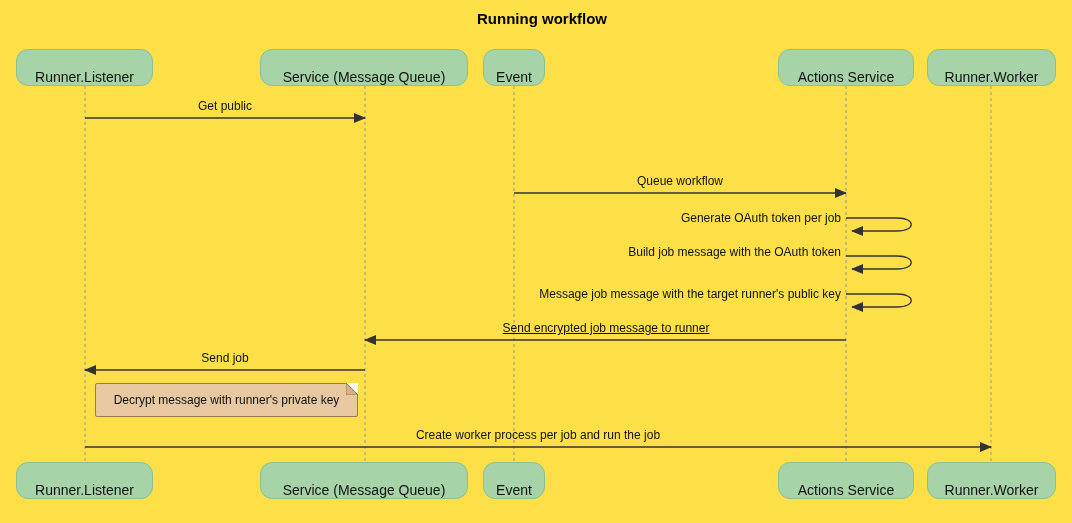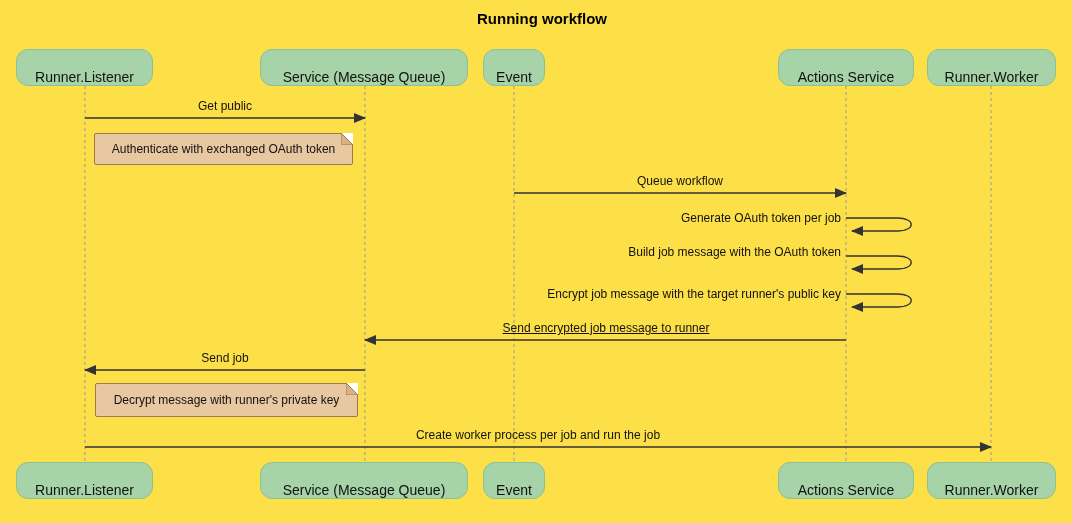--- a/index.html
+++ b/index.html
@@ -132,32 +132,25 @@
       <span>Actions Service</span>
     </div>
   <div class="participant" style="left:927px; top:462px; width:129px;">
       <span>Runner.Worker</span>
     </div>
 
   <div class="msg-label" style="left:225px; top:98px;">Get public</div>
   <div class="msg-label" style="left:680px; top:173px;">Queue workflow</div>
   <div class="loop-label" style="right:231px; top:210px;">Generate OAuth token per job</div>
   <div class="loop-label" style="right:231px; top:244px;">Build job message with the OAuth token</div>
-  <div class="loop-label" style="right:231px; top:286px;">Encrypt job message with the target runner's public key</div>
+  <div class="loop-label" style="right:231px; top:286px;">Message job message with the target runner's public key</div>
   <div class="msg-label" style="left:606px; top:320px;text-decoration:underline;">Send encrypted job message to runner</div>
   <div class="msg-label" style="left:225px; top:350px;">Send job</div>
   <div class="msg-label" style="left:538px; top:427px;">Create worker process per job and run the job</div>
 
-  <div class="note" style="left:94px; top:133px; width:259px; height:32px;">
-    <span>Authenticate with exchanged OAuth token</span>
-    <svg class="fold" width="12" height="12">
-      <path d="M0,0 L12,0 L12,12 Z" fill="#ffffff"></path>
-      <path d="M0,0 L12,12 L0,12 Z" fill="#d9b183" stroke="#9b7a4b" stroke-width="1"></path>
-    </svg>
-  </div>
   <div class="note" style="left:95px; top:383px; width:263px; height:34px;">
     <span>Decrypt message with runner's private key</span>
     <svg class="fold" width="12" height="12">
       <path d="M0,0 L12,0 L12,12 Z" fill="#ffffff"></path>
       <path d="M0,0 L12,12 L0,12 Z" fill="#d9b183" stroke="#9b7a4b" stroke-width="1"></path>
     </svg>
   </div>
 
 </div>
 

